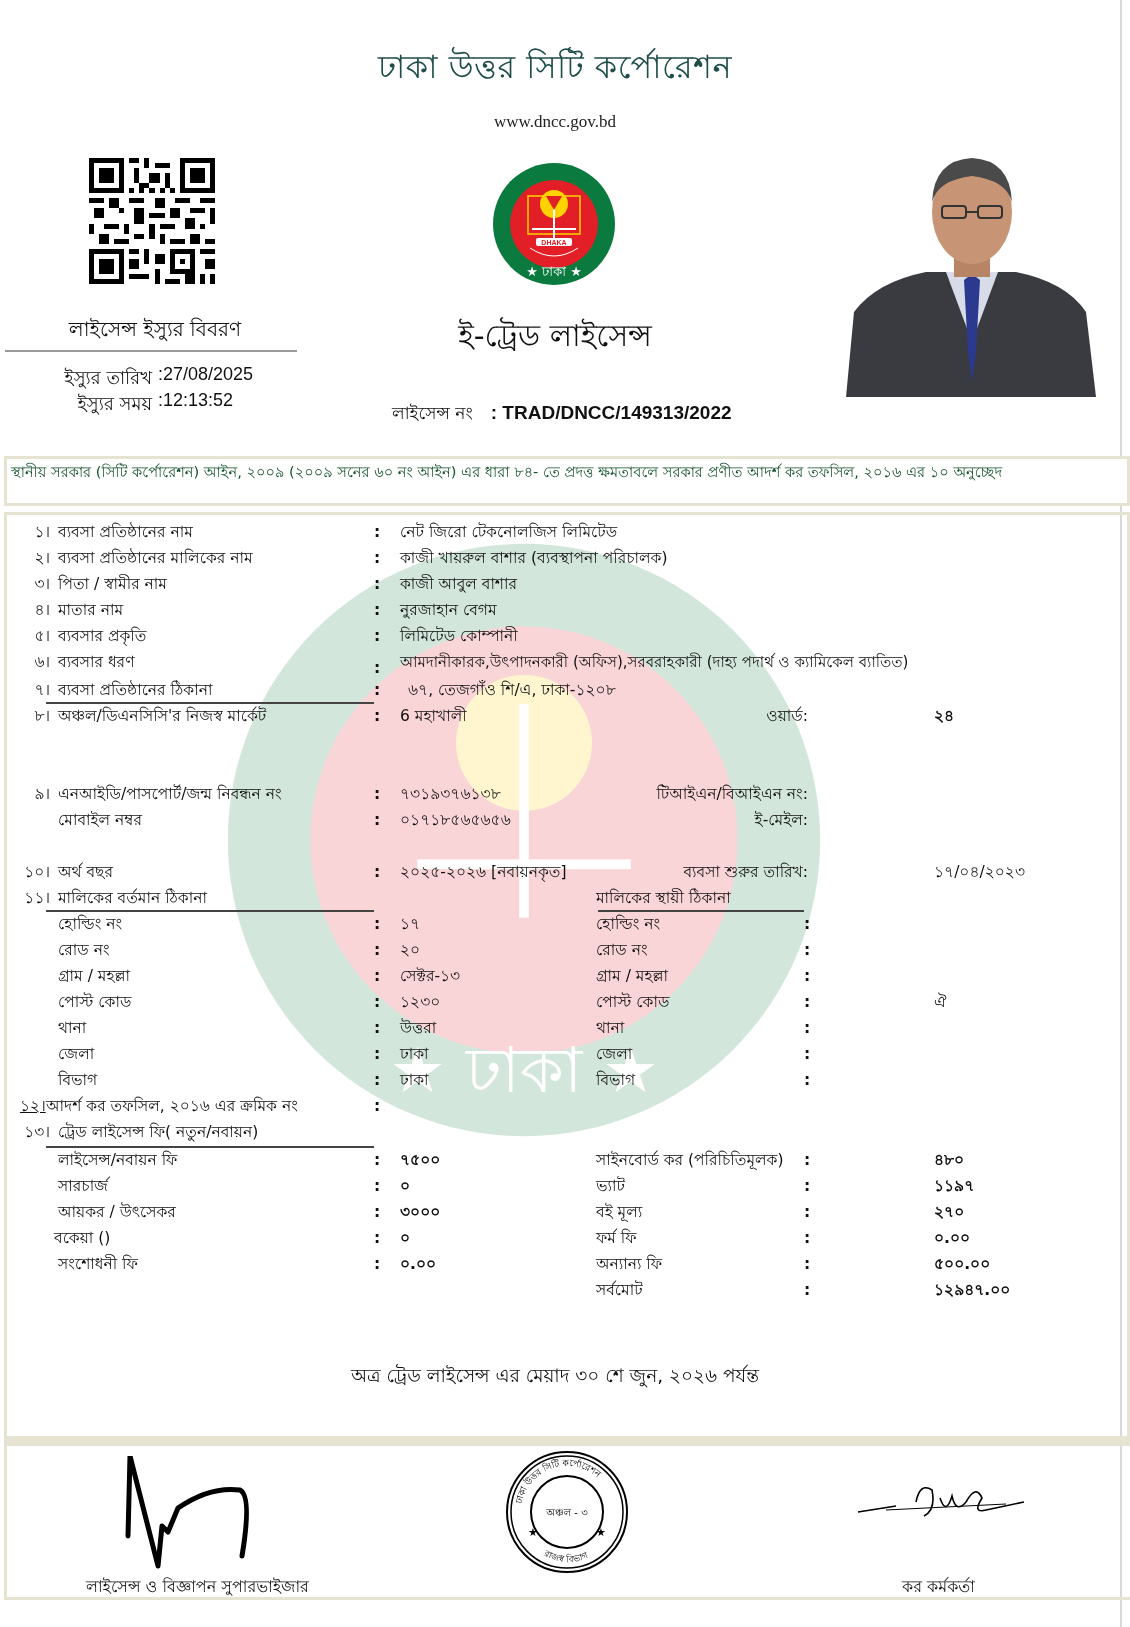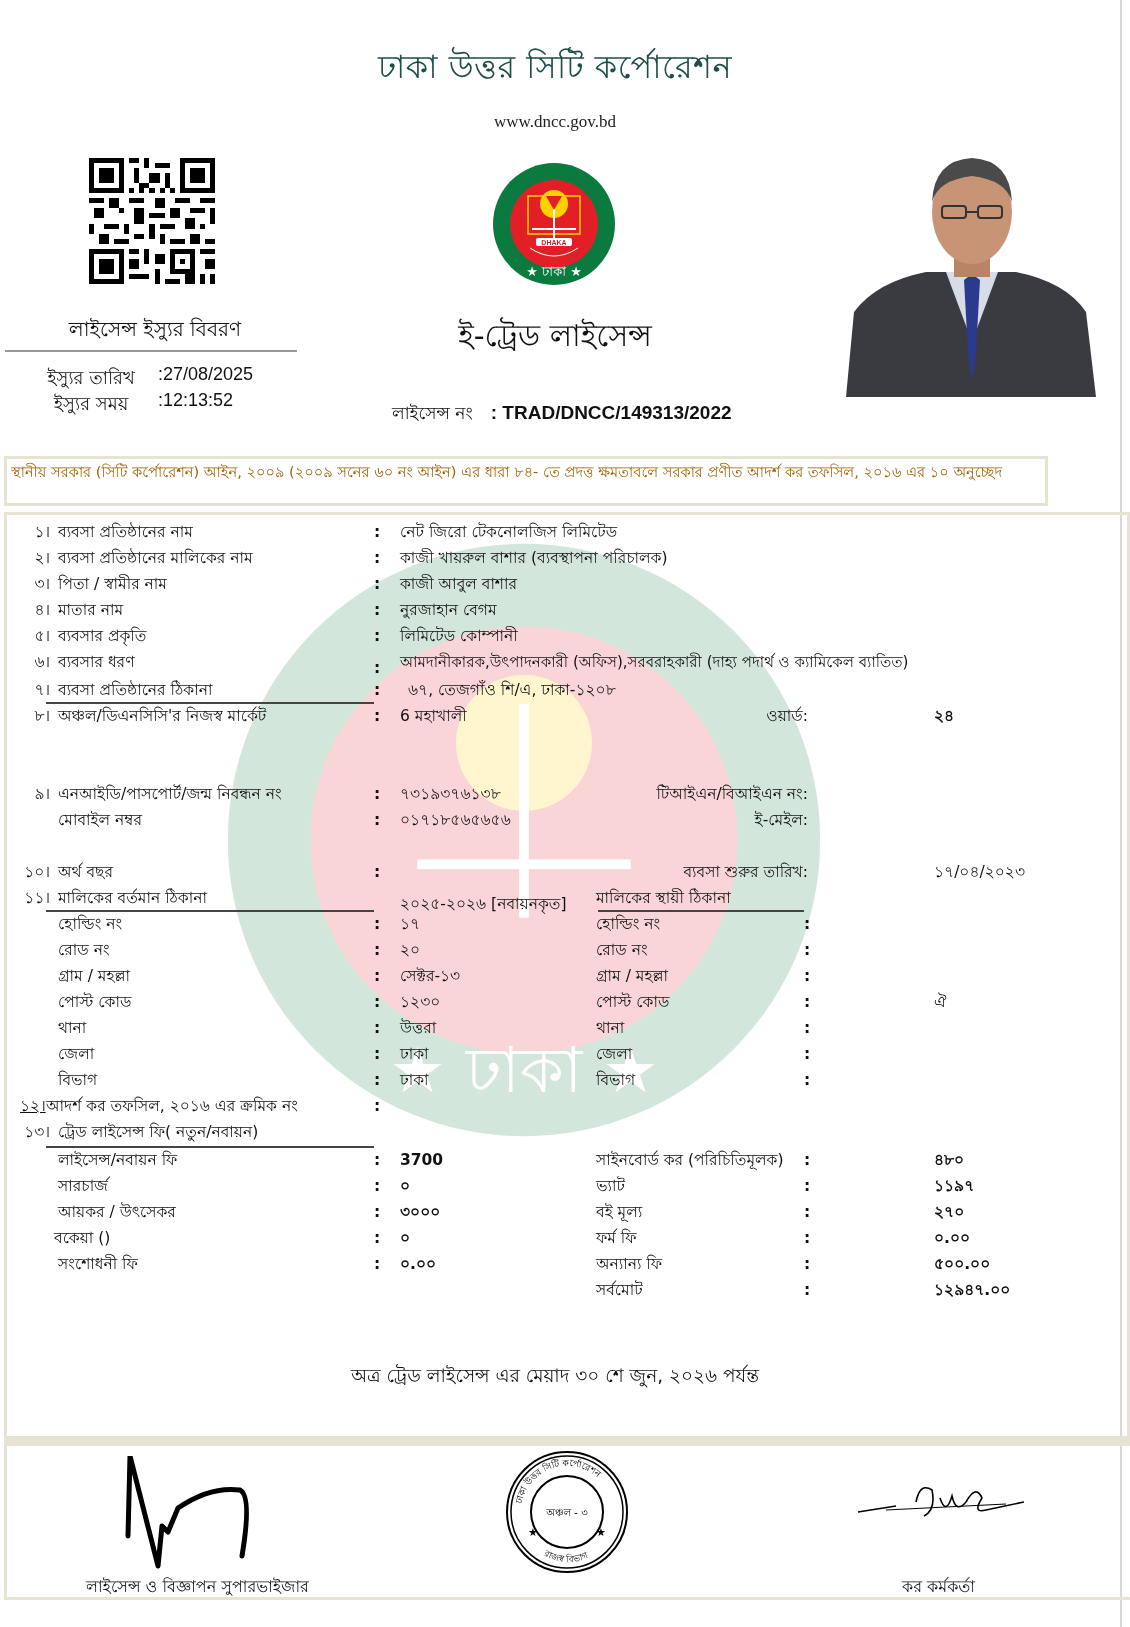--- a/index.html
+++ b/index.html
@@ -16,29 +16,29 @@
 
   .logo { position: absolute; left: 492px; top: 162px; width: 124px; height: 124px; }
   .logo svg { width: 100%; height: 100%; }
 
   .photo { position: absolute; left: 846px; top: 152px; width: 252px; height: 245px; overflow: hidden; background: #fff; }
   .photo svg { width: 100%; height: 100%; }
 
   .issue-title { position: absolute; left: 40px; width: 230px; top: 314px; text-align: center; font-size: 20px; color: #111; }
   .issue-rule { position: absolute; left: 5px; top: 350px; width: 292px; height: 2px; background: #999; }
   .issue-row { position: absolute; left: 30px; font-size: 18px; display: flex; }
-  .issue-row .lbl { width: 128px; text-align: center; padding-right: 6px; }
+  .issue-row .lbl { width: 128px; text-align: right; padding-right: 6px; }
   .issue-row .val { font-family: "Liberation Sans", sans-serif; }
 
   .etrade { position: absolute; left: 0; width: 1110px; top: 312px; text-align: center; font-size: 30px; color: #111; }
   .lic-no { position: absolute; left: 392px; top: 400px; font-size: 17px; display: flex; align-items: baseline; }
   .lic-no .lbl { margin-right: 18px; }
   .lic-no .val { font-family: "Liberation Sans", sans-serif; font-weight: bold; font-size: 19px; }
 
-  .preamble { position: absolute; left: 4px; top: 456px; width: 1044px; height: 50px; border: 3px solid #e6e3d3; background: #fff; padding: 2px 4px 0 4px; font-size: 14.6px; line-height: 21px; color: #a16207; white-space: nowrap; overflow: hidden; }
+  .preamble { position: absolute; left: 4px; top: 456px; width: 1126px; height: 50px; border: 3px solid #e6e3d3; background: #fff; padding: 2px 4px 0 4px; font-size: 14.6px; line-height: 21px; color: #14532d; white-space: nowrap; overflow: hidden; }
 
   .body-box { position: absolute; left: 4px; top: 512px; width: 1126px; height: 930px; border: 3px solid #e6e3d3; border-bottom: 6px solid #e6e3d3; overflow: hidden; }
   .watermark { position: absolute; left: 216px; top: 0; width: 602px; height: 602px; opacity: 0.18; top: 24px; }
   .watermark svg { width: 100%; height: 100%; }
 
   .row { position: absolute; font-size: 15.5px; line-height: 20px; white-space: nowrap; color: #111; }
   .num { position: absolute; text-align: right; }
   .colon { position: absolute; font-weight: bold; }
   .uline { position: absolute; height: 2px; background: #444; }
   .bold-num { font-weight: bold; }
@@ -262,21 +262,21 @@
   <span class="colon" style="left:374px;">:</span>
   <span style="position:absolute;left:400px;">০১৭১৮৫৬৫৬৫৬</span>
   <span style="position:absolute;right:312px;">ই-মেইল:</span>
   <span style="position:absolute;left:934px;"></span>
 </div>
 
 <div class="row" style="top:862px;left:0;width:1120px;">
   <span class="num" style="left:14px;width:36px;">১০।</span>
   <span style="position:absolute;left:58px;">অর্থ বছর</span>
   <span class="colon" style="left:374px;">:</span>
-  <span style="position:absolute;left:400px;margin-top:32px;">২০২৫-২০২৬ [নবায়নকৃত]</span>
+  <span style="position:absolute;left:400px;">২০২৫-২০২৬ [নবায়নকৃত]</span>
   <span style="position:absolute;right:312px;">ব্যবসা শুরুর তারিখ:</span>
   <span style="position:absolute;left:934px;">১৭/০৪/২০২৩</span>
 </div>
 
 <div class="row" style="top:888px;left:0;width:1120px;">
   <span class="num" style="left:14px;width:36px;">১১।</span>
   <span style="position:absolute;left:58px;">মালিকের বর্তমান ঠিকানা</span>
   <span style="position:absolute;left:596px;">মালিকের স্থায়ী ঠিকানা</span>
 </div>
 <div class="uline" style="left:46px;top:910px;width:328px;"></div>
@@ -348,21 +348,21 @@
 
 <div class="row" style="top:1122px;left:0;width:1120px;">
   <span class="num" style="left:14px;width:36px;">১৩।</span>
   <span style="position:absolute;left:58px;">ট্রেড লাইসেন্স ফি( নতুন/নবায়ন)</span>
 </div>
 <div class="uline" style="left:46px;top:1146px;width:328px;"></div>
 
 <div class="row" style="top:1150px;left:0;width:1120px;">
   <span style="position:absolute;left:58px;">লাইসেন্স/নবায়ন ফি</span>
   <span class="colon" style="left:374px;">:</span>
-  <span class="bold-num" style="position:absolute;left:400px;">3700</span>
+  <span class="bold-num" style="position:absolute;left:400px;">৭৫০০</span>
   <span style="position:absolute;left:596px;">সাইনবোর্ড কর (পরিচিতিমূলক)</span>
   <span class="colon" style="left:804px;">:</span>
   <span class="bold-num" style="position:absolute;left:934px;">৪৮০</span>
 </div>
 <div class="row" style="top:1176px;left:0;width:1120px;">
   <span style="position:absolute;left:58px;">সারচার্জ</span>
   <span class="colon" style="left:374px;">:</span>
   <span class="bold-num" style="position:absolute;left:400px;">০</span>
   <span style="position:absolute;left:596px;">ভ্যাট</span>
   <span class="colon" style="left:804px;">:</span>

